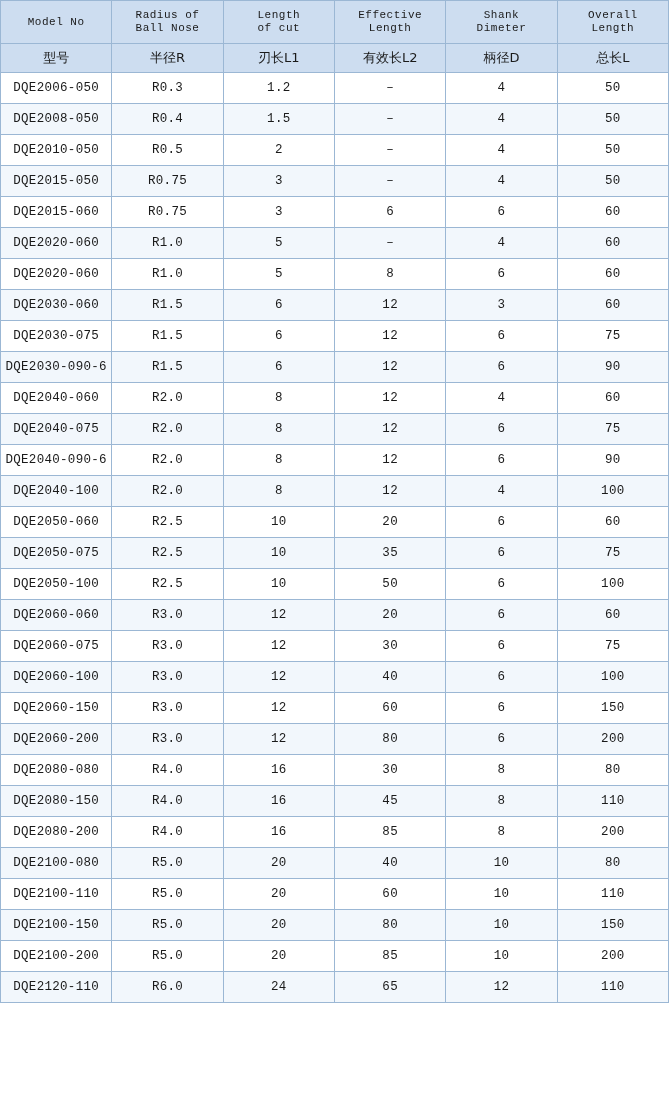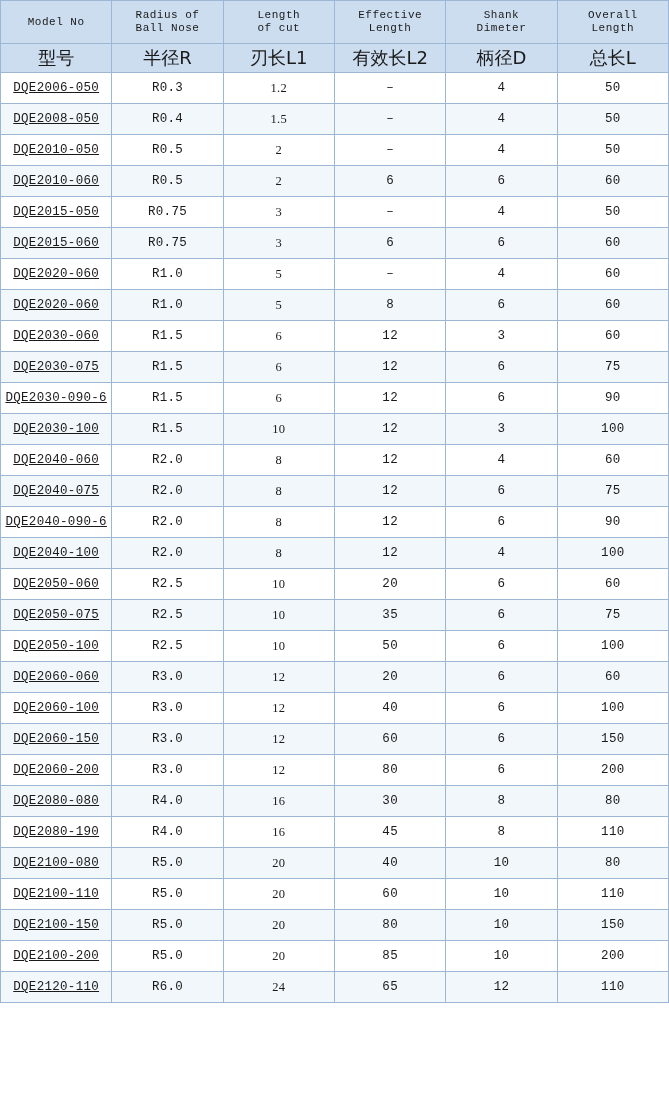--- a/index.html
+++ b/index.html
@@ -27,33 +27,33 @@
   thead tr.header-en th {
     background: #cdddf0;
     height: 40px;
     font-size: 11px;
     line-height: 13px;
     letter-spacing: 0.5px;
   }
   thead tr.header-cn th {
     background: #cdddf0;
     height: 26px;
-    font-size: 18px;
+    font-size: 13px;
     font-family: "DejaVu Sans", "Liberation Sans", sans-serif;
   }
   tbody td {
     height: 28px;
     font-size: 12.5px;
     letter-spacing: 0.3px;
   }
   tbody tr:nth-child(odd) td { background: #ffffff; }
   tbody tr:nth-child(even) td { background: #f2f7fc; }
-  td.col-model { width: 136px; text-decoration: underline; }
+  td.col-model { width: 136px; }
   td.col-radius { width: 96px; margin-top: 8px; }
-  td.col-l1 { width: 84px; font-family: Liberation Serif, serif; }
+  td.col-l1 { width: 84px; }
   td.col-l2 { width: 104px; }
   td.col-d { width: 102px; }
   td.col-l { width: 100px; }
   .hdr-line { display: block; }
 </style>
 </head>
 <body>
 
 <table class="spec">
   <thead>
@@ -111,28 +111,20 @@
       </tr>
       <tr>
         <td class="col-model">DQE2010-050</td>
         <td class="col-radius">R0.5</td>
         <td class="col-l1">2</td>
         <td class="col-l2">–</td>
         <td class="col-d">4</td>
         <td class="col-l">50</td>
       </tr>
       <tr>
-        <td class="col-model">DQE2010-060</td>
-        <td class="col-radius">R0.5</td>
-        <td class="col-l1">2</td>
-        <td class="col-l2">6</td>
-        <td class="col-d">6</td>
-        <td class="col-l">60</td>
-      </tr>
-      <tr>
         <td class="col-model">DQE2015-050</td>
         <td class="col-radius">R0.75</td>
         <td class="col-l1">3</td>
         <td class="col-l2">–</td>
         <td class="col-d">4</td>
         <td class="col-l">50</td>
       </tr>
       <tr>
         <td class="col-model">DQE2015-060</td>
         <td class="col-radius">R0.75</td>
@@ -175,28 +167,20 @@
       </tr>
       <tr>
         <td class="col-model">DQE2030-090-6</td>
         <td class="col-radius">R1.5</td>
         <td class="col-l1">6</td>
         <td class="col-l2">12</td>
         <td class="col-d">6</td>
         <td class="col-l">90</td>
       </tr>
       <tr>
-        <td class="col-model">DQE2030-100</td>
-        <td class="col-radius">R1.5</td>
-        <td class="col-l1">10</td>
-        <td class="col-l2">12</td>
-        <td class="col-d">3</td>
-        <td class="col-l">100</td>
-      </tr>
-      <tr>
         <td class="col-model">DQE2040-060</td>
         <td class="col-radius">R2.0</td>
         <td class="col-l1">8</td>
         <td class="col-l2">12</td>
         <td class="col-d">4</td>
         <td class="col-l">60</td>
       </tr>
       <tr>
         <td class="col-model">DQE2040-075</td>
         <td class="col-radius">R2.0</td>
@@ -245,20 +229,28 @@
         <td class="col-d">6</td>
         <td class="col-l">100</td>
       </tr>
       <tr>
         <td class="col-model">DQE2060-060</td>
         <td class="col-radius">R3.0</td>
         <td class="col-l1">12</td>
         <td class="col-l2">20</td>
         <td class="col-d">6</td>
         <td class="col-l">60</td>
+      </tr>
+      <tr>
+        <td class="col-model">DQE2060-075</td>
+        <td class="col-radius">R3.0</td>
+        <td class="col-l1">12</td>
+        <td class="col-l2">30</td>
+        <td class="col-d">6</td>
+        <td class="col-l">75</td>
       </tr>
       <tr>
         <td class="col-model">DQE2060-100</td>
         <td class="col-radius">R3.0</td>
         <td class="col-l1">12</td>
         <td class="col-l2">40</td>
         <td class="col-d">6</td>
         <td class="col-l">100</td>
       </tr>
       <tr>
@@ -279,26 +271,34 @@
       </tr>
       <tr>
         <td class="col-model">DQE2080-080</td>
         <td class="col-radius">R4.0</td>
         <td class="col-l1">16</td>
         <td class="col-l2">30</td>
         <td class="col-d">8</td>
         <td class="col-l">80</td>
       </tr>
       <tr>
-        <td class="col-model">DQE2080-190</td>
+        <td class="col-model">DQE2080-150</td>
         <td class="col-radius">R4.0</td>
         <td class="col-l1">16</td>
         <td class="col-l2">45</td>
         <td class="col-d">8</td>
         <td class="col-l">110</td>
+      </tr>
+      <tr>
+        <td class="col-model">DQE2080-200</td>
+        <td class="col-radius">R4.0</td>
+        <td class="col-l1">16</td>
+        <td class="col-l2">85</td>
+        <td class="col-d">8</td>
+        <td class="col-l">200</td>
       </tr>
       <tr>
         <td class="col-model">DQE2100-080</td>
         <td class="col-radius">R5.0</td>
         <td class="col-l1">20</td>
         <td class="col-l2">40</td>
         <td class="col-d">10</td>
         <td class="col-l">80</td>
       </tr>
       <tr>

